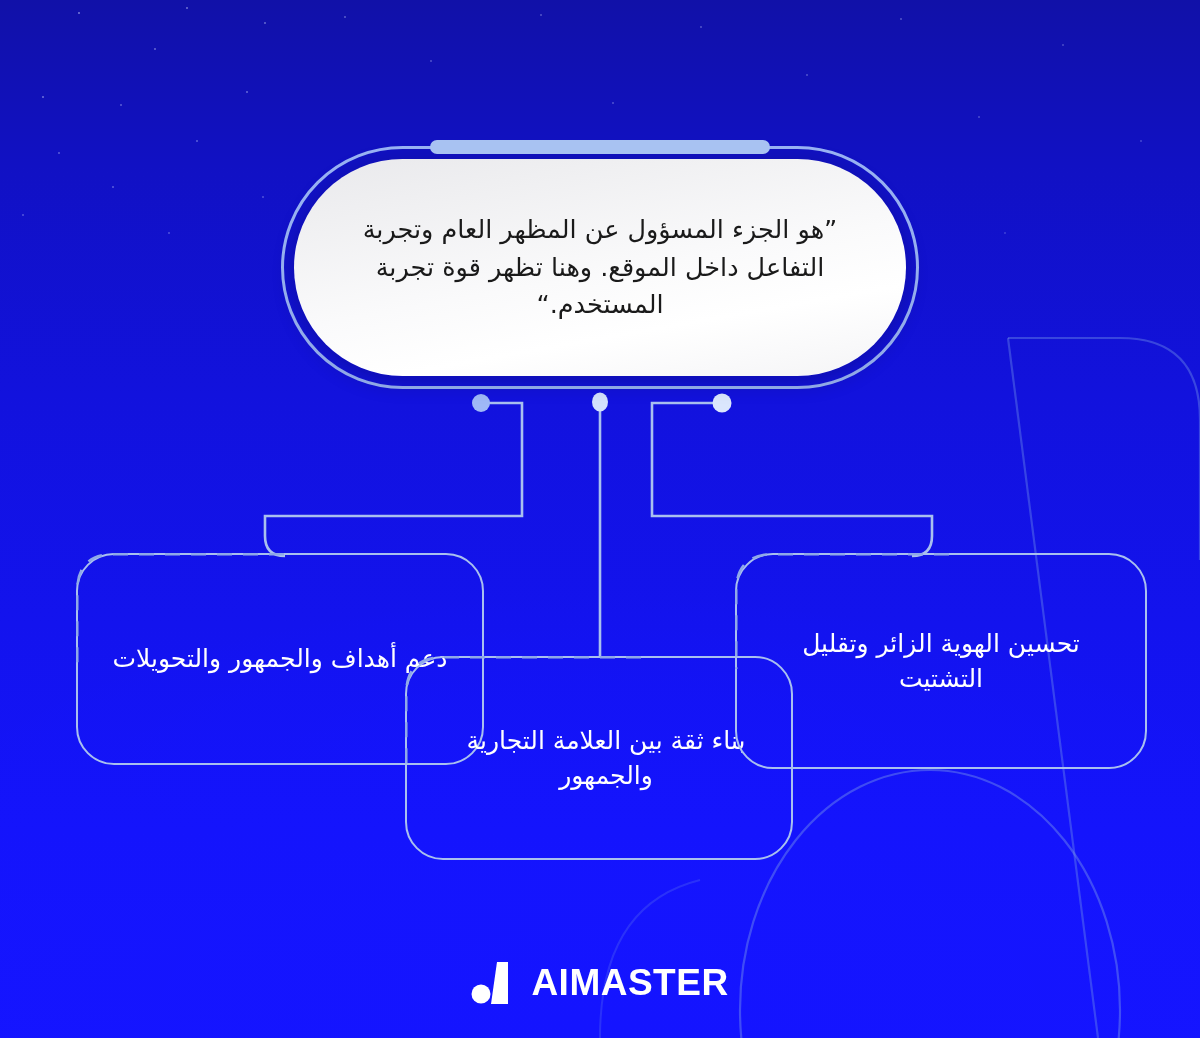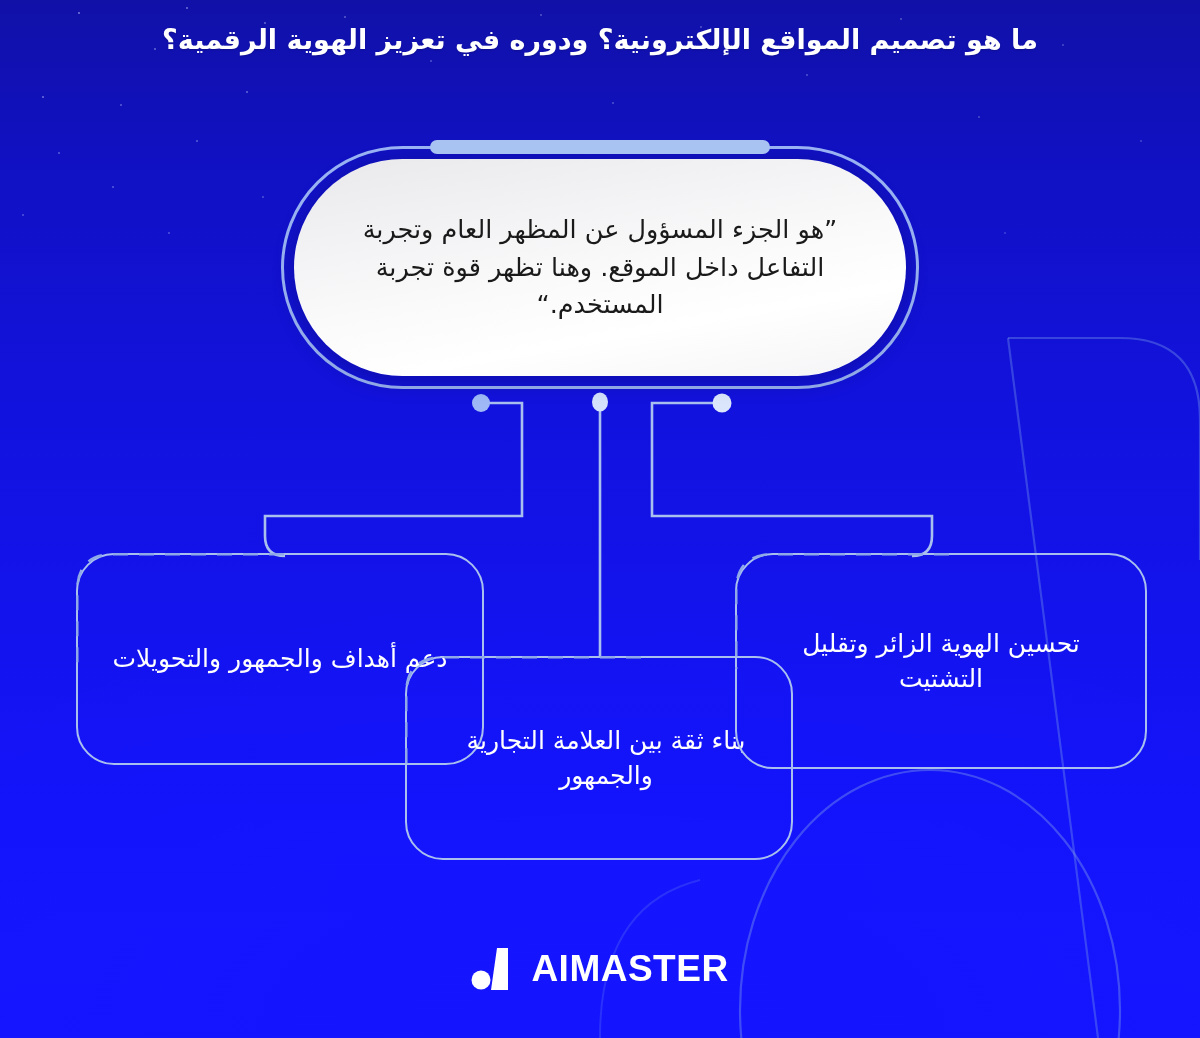--- a/index.html
+++ b/index.html
@@ -99,21 +99,21 @@
   }
 
   
   #leaf-left  {left:76px; top:553px; width:408px;height:212px;}
   #leaf-mid   {left:405px;top:656px; width:388px;height:204px;padding-left:14px;}
   #leaf-right {left:735px;top:553px; width:412px;height:216px;}
 
   
   .logo{
     position:absolute;
-    left:0;right:0;bottom:48px;
+    left:0;right:0;bottom:34px;
     display:flex;align-items:center;justify-content:center;
     gap:14px;
     direction:ltr;
   }
   .logo-mark{position:relative;width:46px;height:42px;}
   .logo-word{
     color:#ffffff;
     font-size:37px;
     font-weight:bold;
     letter-spacing:.5px;
@@ -159,21 +159,20 @@
     <span class="star" style="left:700px;top:26px;width:2px;height:2px;opacity:.35"></span>
     <span class="star" style="left:806px;top:74px;width:1.5px;height:1.5px;opacity:.3"></span>
     <span class="star" style="left:900px;top:18px;width:2px;height:2px;opacity:.35"></span>
     <span class="star" style="left:978px;top:116px;width:1.5px;height:1.5px;opacity:.28"></span>
     <span class="star" style="left:1062px;top:44px;width:2px;height:2px;opacity:.3"></span>
     <span class="star" style="left:1140px;top:140px;width:1.5px;height:1.5px;opacity:.25"></span>
     <span class="star" style="left:756px;top:168px;width:1.5px;height:1.5px;opacity:.25"></span>
     <span class="star" style="left:1004px;top:232px;width:1.5px;height:1.5px;opacity:.22"></span>
   </div>
 
-  <div class="headline">ما هو تصميم المواقع الإلكترونية؟ ودوره في تعزيز الهوية الرقمية؟</div>
 
   <svg class="connectors" width="1200" height="1038" viewBox="0 0 1200 1038">
     <g fill="none" stroke="#a9c0ef" stroke-width="2.6" stroke-linecap="butt">
 
       <path d="M484 403 L522 403 L522 516 L265 516 L265 536 Q265 556 285 556"></path>
 
       <path d="M600 406 L600 656"></path>
 
       <path d="M718 403 L652 403 L652 516 L932 516 L932 536 Q932 556 912 556"></path>
     </g>

